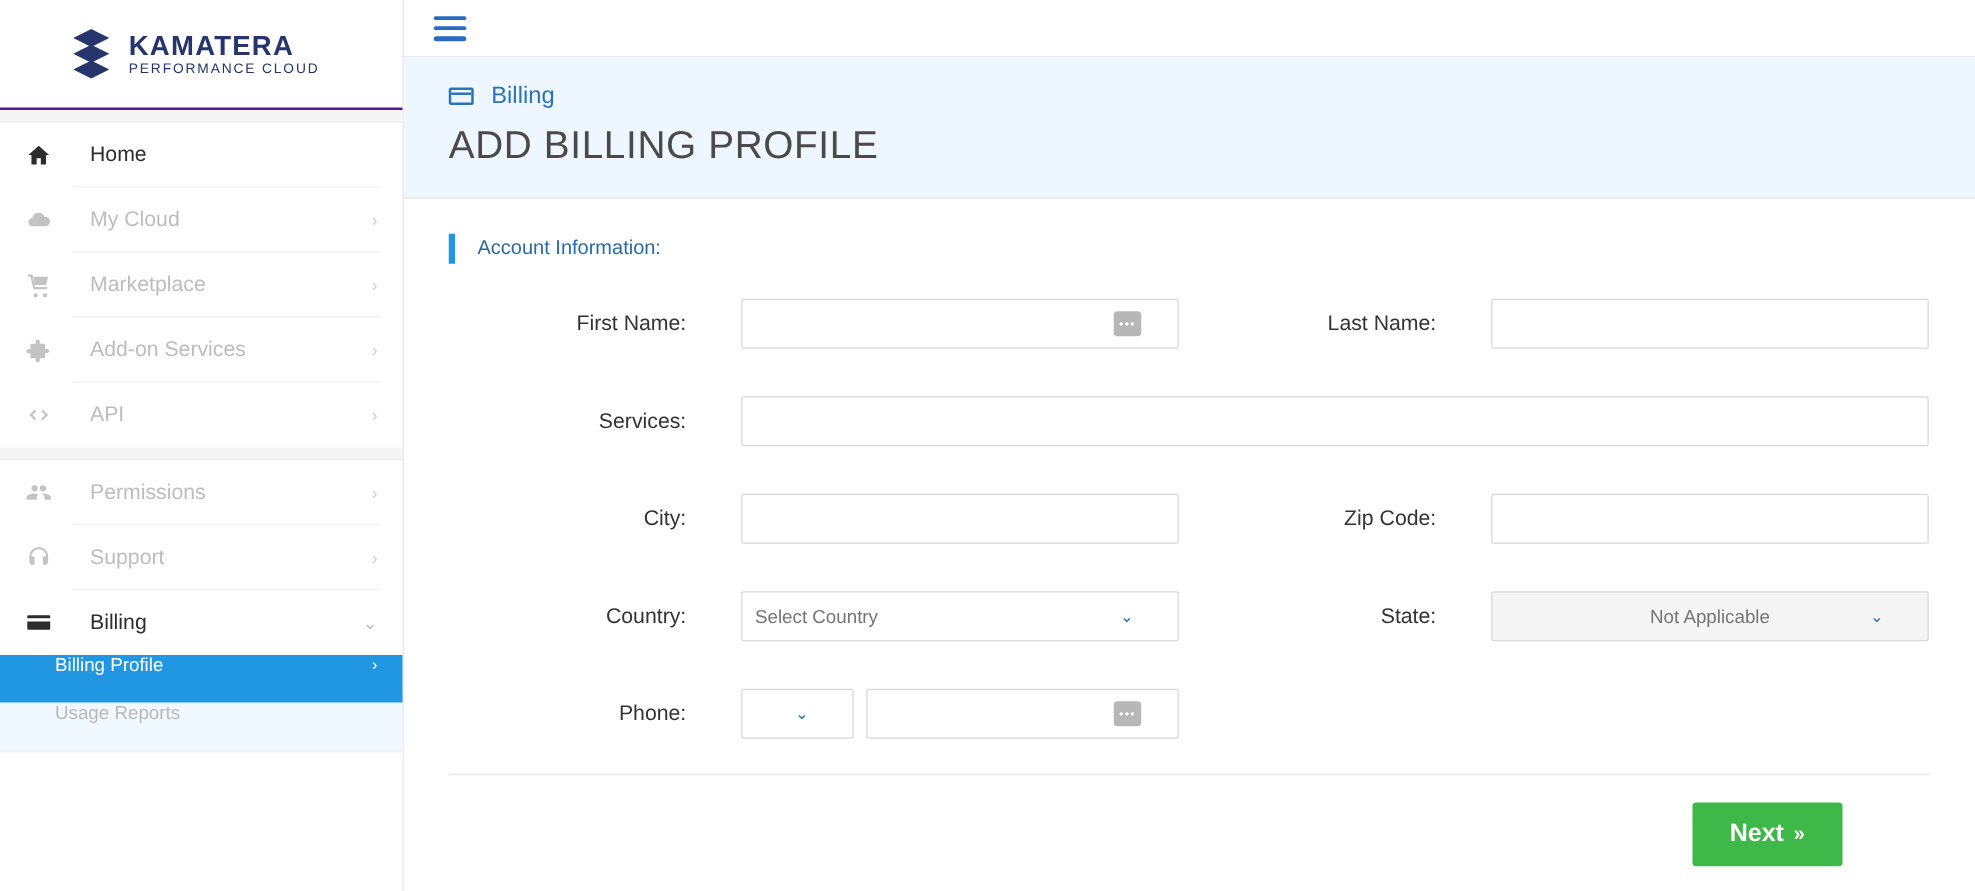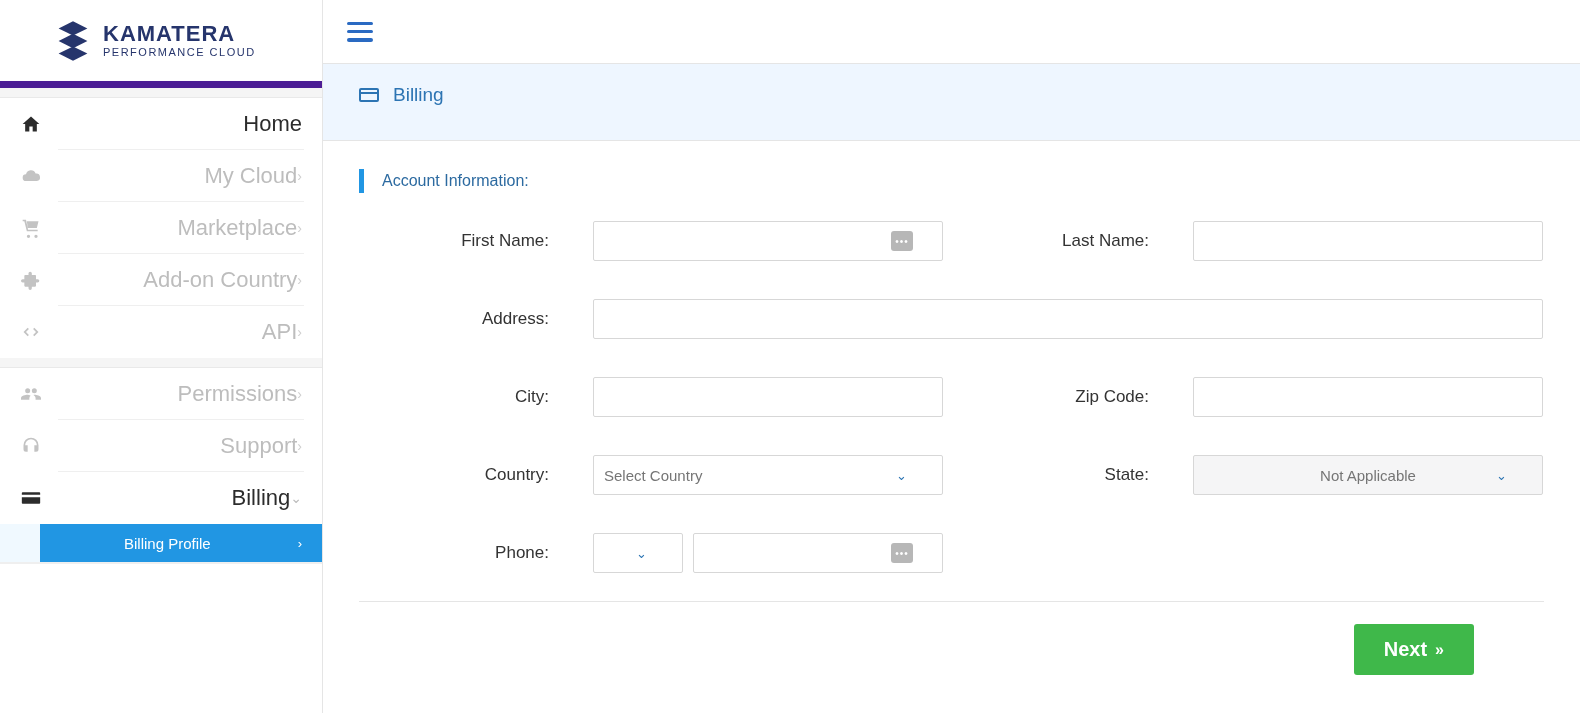--- a/index.html
+++ b/index.html
@@ -1,32 +1,32 @@
 <!DOCTYPE html>
 <html><head>
 <meta charset="utf-8">
 <style>
 * { box-sizing: border-box; margin: 0; padding: 0; }
 body { font-family: Arial, Helvetica, sans-serif; background: #fff; color: #333; width: 1580px; height: 713px; overflow: hidden; }
 .app { display: flex; height: 100%; }
 .sidebar { width: 323px; background: #fff; border-right: 1px solid #e5e5e5; display: flex; flex-direction: column; }
-.logo-area { height: 88px; display: flex; align-items: center; padding-left: 55px; border-bottom: 7px solid #4c1d95; }
+.logo-area { height: 88px; display: flex; align-items: center; padding-left: 55px; border-bottom: 2px solid #4c1d95; }
 .logo-mark { width: 36px; height: 40px; margin-right: 12px; display:flex; align-items:center; justify-content:center; }
 .logo-text { display: flex; flex-direction: column; line-height: 1; }
 .logo-title { font-size: 22px; font-weight: 700; color: #26356c; letter-spacing: 1px; }
 .logo-sub { font-size: 11px; color: #26356c; letter-spacing: 1.5px; margin-top: 2px; }
 .nav-item { display: flex; align-items: center; height: 52px; padding: 0 20px 0 18px; cursor: pointer; border-bottom: 1px solid #efefef; margin-left: 0; }
 .nav-item .icon { width: 26px; font-size: 18px; color: #c3c3c3; display:flex; justify-content:center; }
-.nav-item .label { flex: 1; font-size: 22px; color: #bdbdbd; margin-left: 28px; text-align: right; }
+.nav-item .label { flex: 1; font-size: 17px; color: #bdbdbd; margin-left: 28px; }
 .nav-item .chev { color: #cfcfcf; font-size: 14px; }
 .nav-item.dark .icon, .nav-item.dark .label { color: #2c2c2c; }
 .nav-item.billing .chev { color: #bdbdbd; }
 .nav-sep { height: 10px; background: #f5f5f5; border-bottom: 1px solid #e9e9e9; }
 .sub-items { background: #f0f9ff; }
-.sub-item { display: flex; align-items: center; height: 38px; padding-left: 84px; padding-right: 20px; font-size: 15px; color: #b8b8b8; cursor: pointer; margin-left: 40px; }
+.sub-item { display: flex; height: 38px; padding-left: 44px; padding-right: 20px; font-size: 15px; color: #b8b8b8; cursor: pointer; }
 .sub-item.active { background: #2196e3; color: #fff; }
 .sub-item .chev { margin-left: auto; color: #fff; font-size: 13px; }
 .spacer-below { flex:1; background:#fff; border-top:2px solid #efefef;}
 .main { flex: 1; display: flex; flex-direction: column; }
 .topbar { height: 64px; display: flex; align-items: center; padding-left: 24px; border-bottom: 1px solid #e5e5e5; }
 .hamburger { width: 26px; height: 20px; display: flex; flex-direction: column; justify-content: space-between; cursor: pointer; }
 .hamburger div { height: 3.5px; background: #2a6ac2; border-radius: 2px; }
 .page-header { background: #eef6ff; padding: 20px 36px 24px 36px; border-bottom: 1px solid #e5e5e5; }
 .breadcrumb { display: flex; align-items: center; color: #2c74b3; font-size: 19px; margin-bottom: 10px; }
 .breadcrumb .bc-icon { width: 20px; height: 14px; border: 2px solid #2c74b3; border-radius: 2px; margin-right: 14px; position: relative; }
@@ -108,21 +108,21 @@
         </span>
         <span class="label">Marketplace</span>
         <span class="chev">›</span>
       </div>
       <div class="nav-item">
         <span class="icon">
           <svg class="svg-icon" viewBox="0 0 24 24">
               <path d="M20 11h-2V7a1 1 0 00-1-1h-4V4a2 2 0 10-4 0v2H5a1 1 0 00-1 1v4H2a2 2 0 100 4h2v4a1 1 0 001 1h4v2a2 2 0 104 0v-2h4a1 1 0 001-1v-4h2a2 2 0 100-4z"></path>
             </svg>
         </span>
-        <span class="label">Add-on Country</span>
+        <span class="label">Add-on Services</span>
         <span class="chev">›</span>
       </div>
       <div class="nav-item">
         <span class="icon">
           <svg class="svg-icon" viewBox="0 0 24 24">
               <path d="M8 17l-5-5 5-5 1.5 1.5L6 12l3.5 3.5zM16 7l5 5-5 5-1.5-1.5L18 12l-3.5-3.5z"></path>
             </svg>
         </span>
         <span class="label">API</span>
         <span class="chev">›</span>
@@ -158,59 +158,63 @@
         </span>
         <span class="label">Billing</span>
         <span class="chev">⌄</span>
       </div>
     </div>
 
     <div class="sub-items">
       <div class="sub-item active">
         <span>Billing Profile</span>
         <span class="chev">›</span>
+      </div>
+      <div class="sub-item">
+        <span>Usage Reports</span>
       </div>
     </div>
 
     <div class="spacer-below"></div>
   </aside>
 
   <main class="main">
     <div class="topbar">
       <div class="hamburger">
         <div></div>
           <div></div>
           <div></div>
       </div>
     </div>
 
     <div class="page-header">
       <div class="breadcrumb">
         <span class="bc-icon"></span>
         <span>Billing</span>
       </div>
+      <h1 class="page-title">ADD BILLING PROFILE</h1>
     </div>
 
     <div class="form-area">
       <div class="section-title">
         <span>Account Information:</span>
       </div>
 
       <div class="form-grid">
         <div class="flabel">First Name:</div>
         <div class="input-holder">
           <input class="finput" value="" style="">
           <span class="input-suffix">•••</span>
         </div>
         <div class="flabel">Last Name:</div>
         <div class="input-holder">
           <input class="finput" value="" style="">
         </div>
 
-        <div class="flabel">Address:</div>
+        <div class="flabel">Services:</div>
         <div class="input-holder wide" style="grid-column:2/5;">
           <input class="finput" style="width: 100%;" value="">
         </div>
 
         <div class="flabel">City:</div>
         <div class="input-holder">
           <input class="finput" value="" style="">
         </div>
         <div class="flabel">Zip Code:</div>
         <div class="input-holder">

